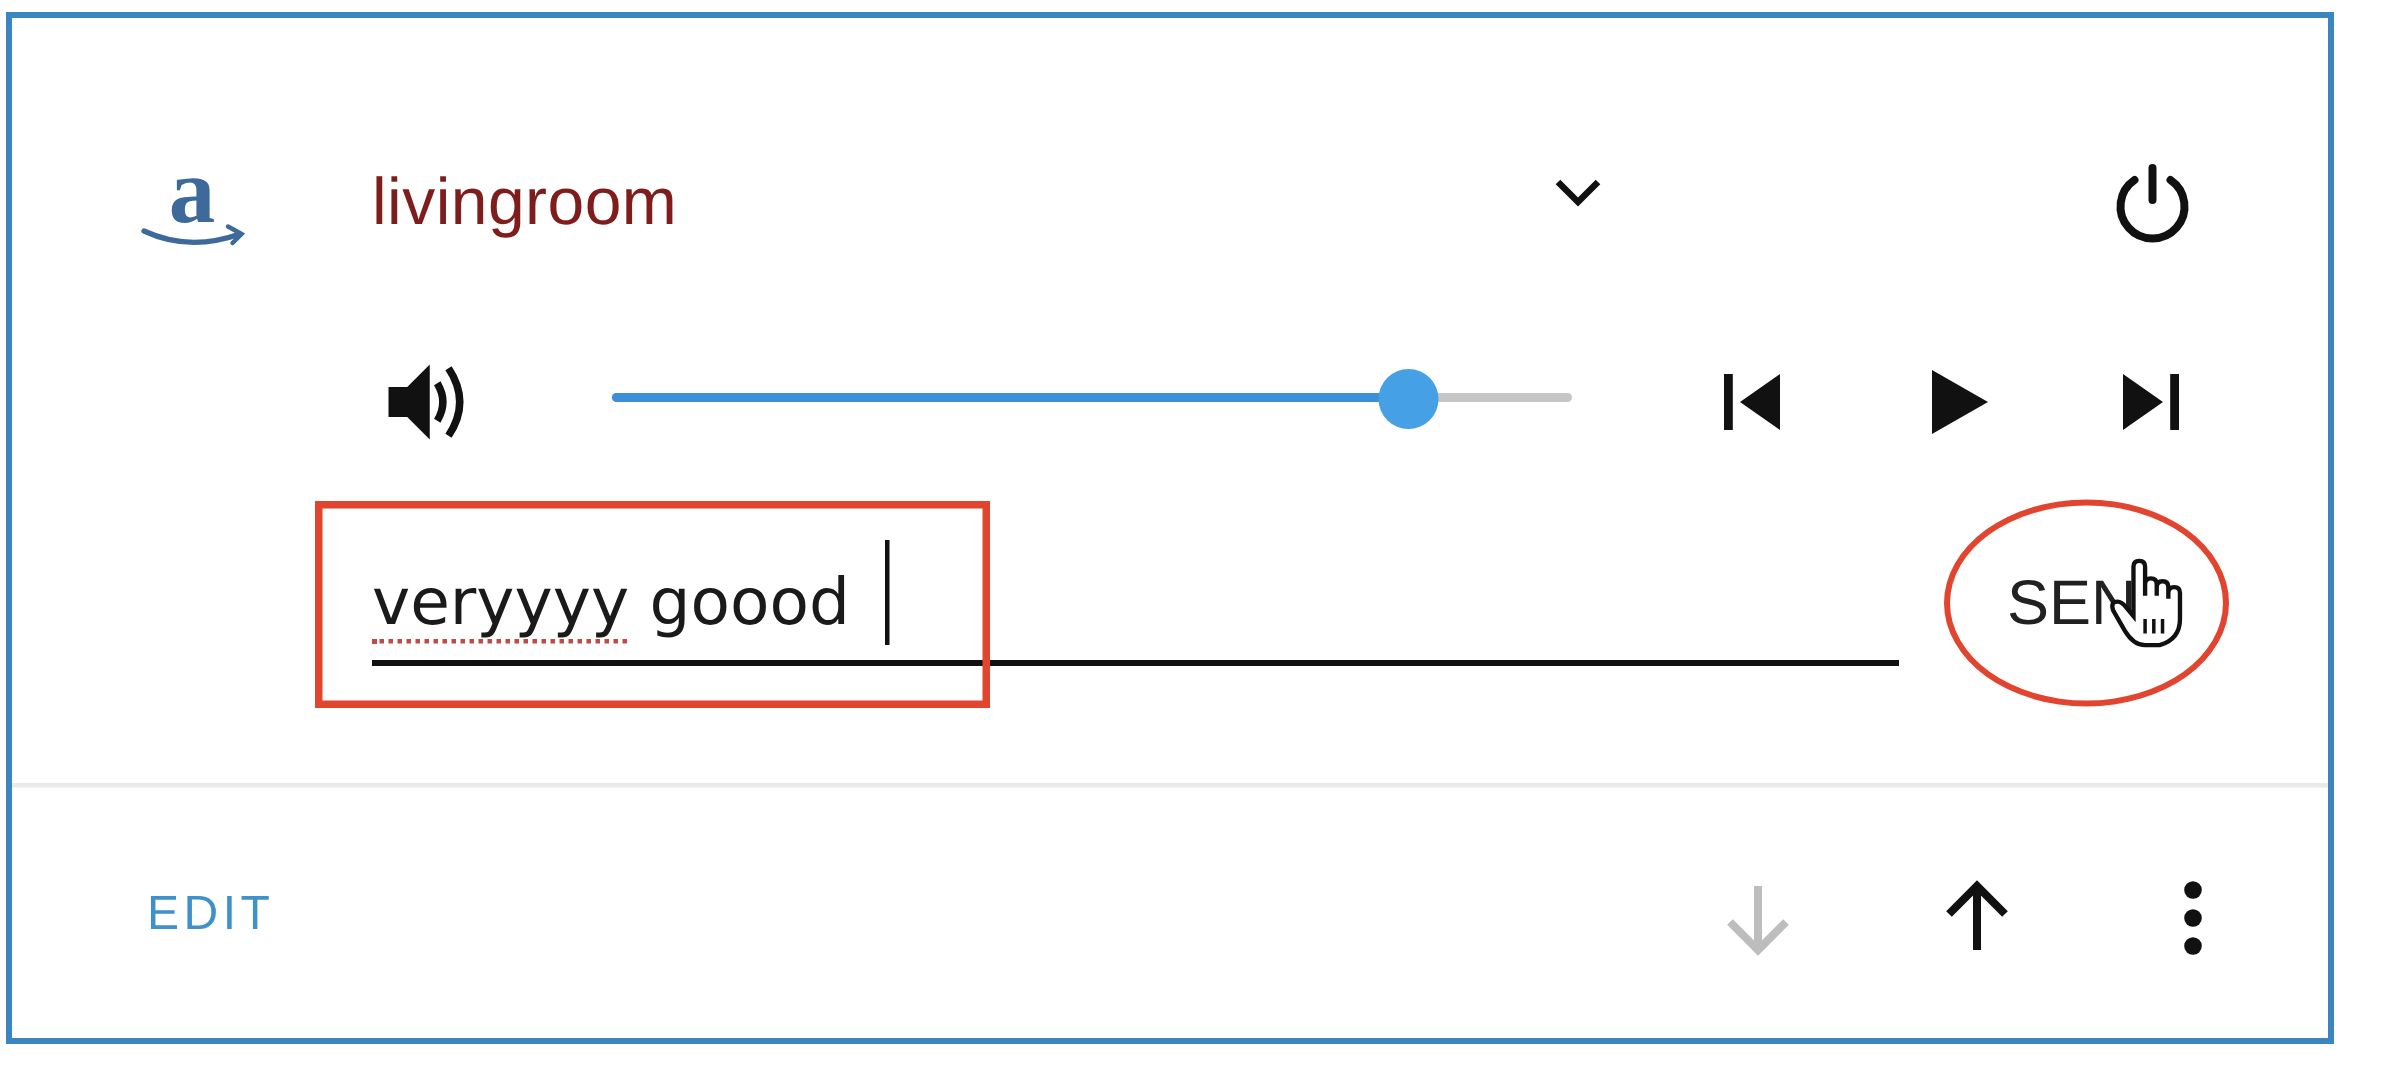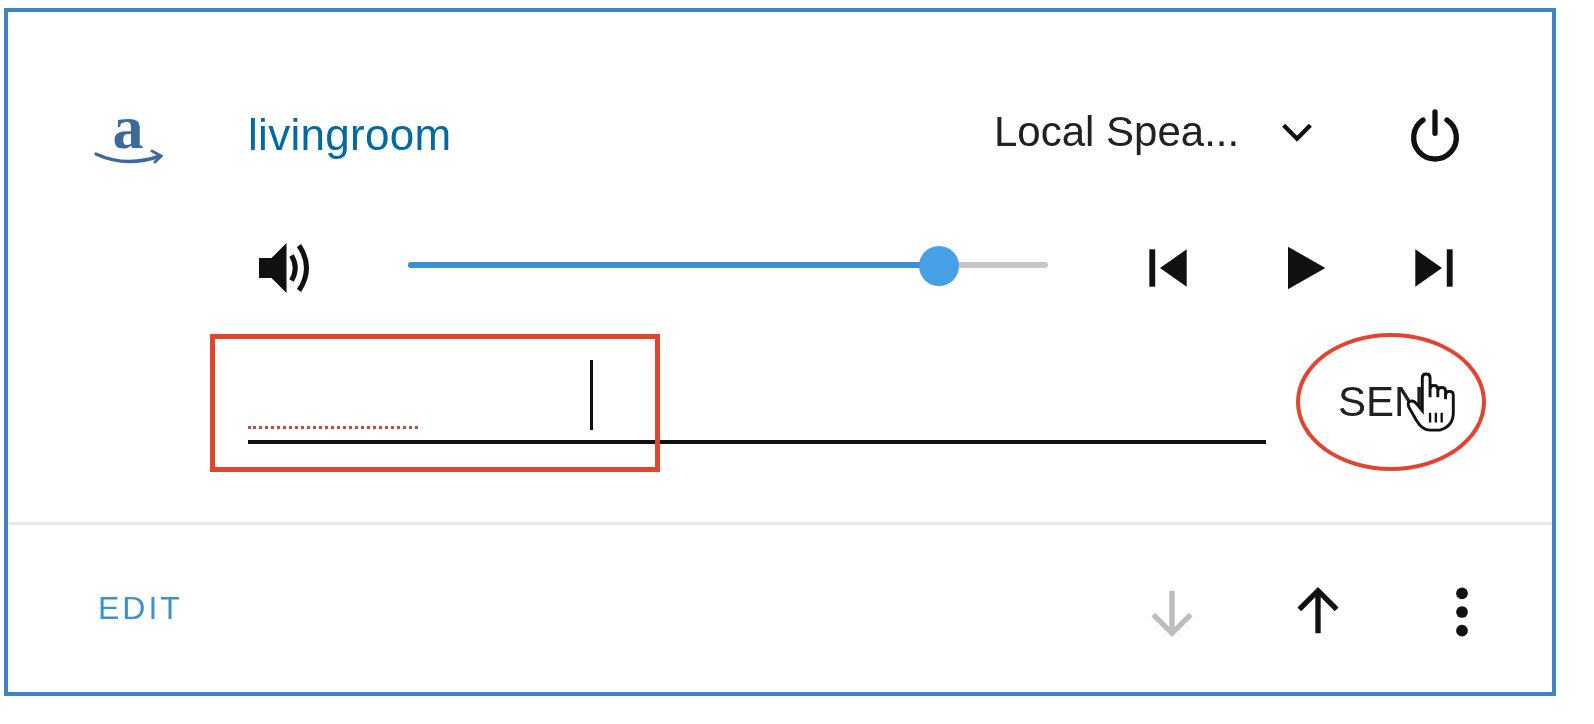--- a/index.html
+++ b/index.html
@@ -5,21 +5,21 @@
   html, body { margin: 0; padding: 0; background: #ffffff; }
   body { width: 1594px; height: 724px; position: relative; overflow: hidden; font-family: "Liberation Sans", sans-serif; }
 
   .card {
     position: absolute; left: 4px; top: 8px; width: 1552px; height: 688px;
     border: 4px solid #3b86c0; box-sizing: border-box; background: #fff;
   }
 
   
   .amazon-logo { position: absolute; left: 88px; top: 96px; width: 80px; height: 80px; }
-  .entity-name { position: absolute; left: 248px; top: 110px; font-size: 44px; color: #0369a1; letter-spacing: 0.3px; }
+  .entity-name { position: absolute; left: 248px; top: 110px; font-size: 44px; color: #7f1d1d; letter-spacing: 0.3px; }
   .source-select { position: absolute; left: 994px; top: 108px; display: flex; align-items: center; cursor: pointer; }
   .source-select .label { font-size: 42px; color: #212121; }
   .source-select .chev { margin-left: 38px; width: 40px; height: 40px; }
   .power-btn { position: absolute; left: 1403px; top: 104px; width: 64px; height: 64px; cursor: pointer; }
 
   
   .vol-icon { position: absolute; left: 254px; top: 238px; width: 70px; height: 60px; cursor: pointer; }
   .slider { position: absolute; left: 408px; top: 246px; width: 640px; height: 40px; cursor: pointer; }
   .slider .track { position: absolute; left: 0; top: 16px; width: 100%; height: 6px; background: #c6c6c6; border-radius: 3px; }
   .slider .fill { position: absolute; left: 0; top: 16px; height: 6px; background: #3b8fd6; border-radius: 3px; }
@@ -62,21 +62,20 @@
 </div>
 
 <svg class="amazon-logo" viewBox="0 0 80 80">
   <text x="40" y="52" text-anchor="middle" font-family="Liberation Serif, serif" font-size="62" font-weight="bold" fill="#3d6a9a">a</text>
   <path d="M8 58 Q38 72 72 60" stroke="#3d6a9a" stroke-width="3.5" fill="none" stroke-linecap="round"></path>
   <path d="M64 55 L73 60 L67 66" stroke="#3d6a9a" stroke-width="3" fill="none" stroke-linecap="round"></path>
 </svg>
 <div class="entity-name">livingroom</div>
 
 <div class="source-select">
-  <span class="label">Local Spea...</span>
   <svg class="chev" viewBox="0 0 24 24">
     <path d="M4 8 L12 16 L20 8" stroke="#111" stroke-width="2.6" fill="none"></path>
   </svg>
 </div>
 
 <svg class="power-btn" viewBox="0 0 24 24">
   <path d="M12 3 V11" stroke="#111" stroke-width="2" fill="none" stroke-linecap="round"></path>
   <path d="M7.5 6 A8 8 0 1 0 16.5 6" stroke="#111" stroke-width="2" fill="none" stroke-linecap="round"></path>
 </svg>
 
@@ -98,20 +97,21 @@
 </svg>
 <svg class="media-btn play-btn" viewBox="0 0 24 24">
   <path d="M6 4 V20 L20 12 Z" fill="#111"></path>
 </svg>
 <svg class="media-btn next-btn" viewBox="0 0 24 24">
   <path d="M5 5 V19 L15 12 Z" fill="#111"></path>
   <rect x="16.8" y="5" width="2.2" height="14" fill="#111"></rect>
 </svg>
 
 <div class="tts-field">
+  <input class="tts-input" type="text" value="veryyyy goood" style="">
   <div class="spell"></div>
   <div class="tts-underline"></div>
 </div>
 <div class="caret"></div>
 
 <div class="send-btn">SEN</div>
 <svg class="hand-cursor" viewBox="0 0 28 32">
   <path d="M9 3 Q9 1 11 1 Q13 1 13 3 V13 L13 9 Q13 7 15 7 Q17 7 17 9 V13 L17 10 Q17 8 19 8 Q21 8 21 10 V14 L21 12 Q21 10 23 10 Q25 10 25 12 V21 Q25 28 18 30 H13 Q9 30 6 25 L2 18 Q1 15 3.5 15 Q5 15 6.5 17 L9 20 Z" fill="#fff" stroke="#111" stroke-width="1.5"></path>
   <path d="M13 21 V26 M16 21 V26 M19 21 V26" stroke="#111" stroke-width="1.2"></path>
 </svg>

